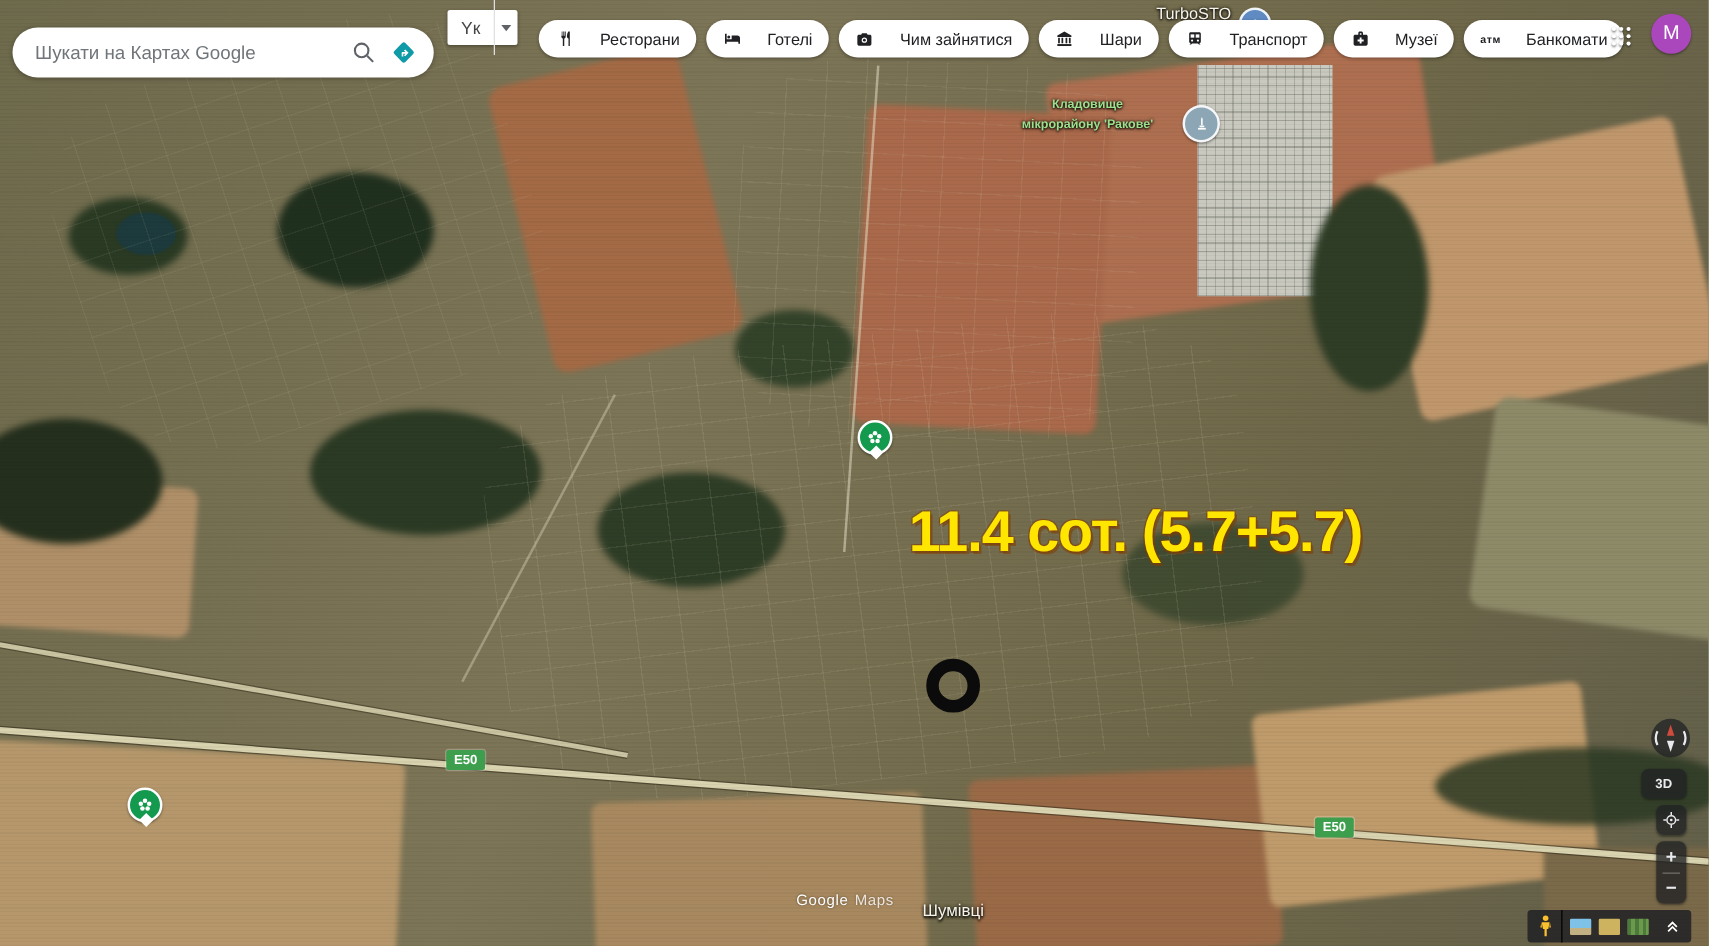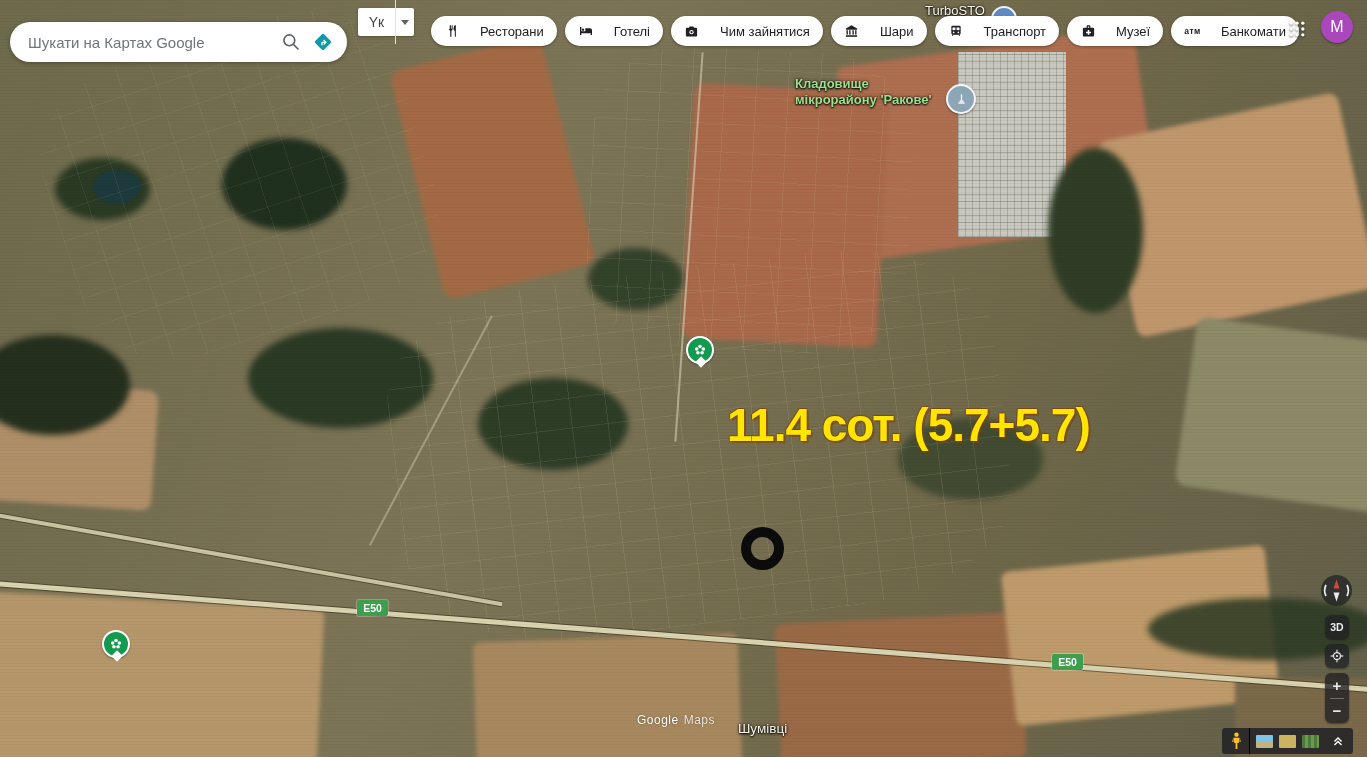--- a/index.html
+++ b/index.html
@@ -49,21 +49,21 @@
         repeating-linear-gradient(0deg, rgba(0,0,0,.035) 0 1px, transparent 1px 3px); }
   .road { position:absolute; background:#d9d3b0; box-shadow:0 1px 0 rgba(45,40,24,.55), 0 -1px 0 rgba(45,40,24,.55); transform-origin:left center;}
   .road-main { left:-20px; top:580px; width:1430px; height:5px; transform:rotate(4.4deg);}
   .road-left { left:-10px; top:512px; width:520px; height:4px; transform:rotate(10deg); opacity:.85;}
   .road-v1 { left:688px; top:52px; width:2px; height:390px; background:rgba(226,221,196,.55); box-shadow:none; transform:rotate(4deg);}
   .road-v2 { left:430px; top:300px; width:2px; height:260px; background:rgba(226,221,196,.4); box-shadow:none; transform:rotate(28deg);}
 
   
   .maplabel { position:absolute; color:#f5f3ea; text-shadow:0 1px 2px #000,0 0 3px #000; font-weight:700; z-index:5;}
   .district { left:560px; top:64px; width:185px; text-align:center; font-size:12.5px; letter-spacing:2px; line-height:17px;}
-  .cemetery-label { left:795px; top:76px; width:150px; text-align:left; color:#9be08d; font-size:13px; font-weight:700; line-height:16px; text-shadow:0 1px 2px #000,0 0 3px #000; position:absolute; z-index:5;}
+  .cemetery-label { left:795px; top:76px; width:150px; text-align:center; color:#9be08d; font-size:10px; font-weight:700; line-height:16px; text-shadow:0 1px 2px #000,0 0 3px #000; position:absolute; z-index:5;}
   .biz-label { left:925px; top:3px; font-size:13px; font-weight:500; z-index:5;}
   .village-label { left:705px; top:721px; font-size:13.5px; font-weight:500; z-index:5;padding-left:33px;}
   .shield { position:absolute; width:31px; height:16px; background:#3d9e4d; border-radius:2px; color:#fff; font-size:10.5px; font-weight:700; display:flex; align-items:center; justify-content:center; z-index:5; text-shadow:none; box-shadow:0 0 0 1px rgba(255,255,255,.25);}
   .watermark { position:absolute; left:637px; top:713px; z-index:6; font-size:12px; color:#ffffff; text-shadow:0 0 2px rgba(0,0,0,.5); letter-spacing:.5px;}
   .watermark .g { font-weight:500;}
   .watermark .m { opacity:.78; margin-left:5px; font-weight:400;}
 
   
   .poi-green { position:absolute; width:30px; height:36px; z-index:5;}
   .poi-green .disc { width:28px; height:28px; border-radius:50%; background:#149a4e; border:2px solid #fff; display:flex; align-items:center; justify-content:center; box-shadow:0 1px 2px rgba(0,0,0,.4);}
@@ -96,21 +96,21 @@
   
   .layers { position:absolute; left:10px; top:677px; width:84px; height:78px; border-radius:10px; border:2px solid rgba(255,255,255,.95); overflow:hidden; z-index:10; cursor:pointer; box-shadow:0 1px 4px rgba(0,0,0,.4);
     background:linear-gradient(135deg,#eaf6e5 0 28%,#cfe8cb 28% 55%,#dff0d8 55%);}
   .layers .shade { position:absolute; left:0; right:0; bottom:0; height:30px; background:linear-gradient(transparent, rgba(0,0,0,.68)); display:flex; align-items:flex-end; justify-content:center; gap:5px; padding-bottom:5px; color:#fff; font-size:12px;}
   .layers .shade .licon { width:14px; height:14px; color:#fff;}
 
   
   .ctl { position:absolute; right:14px; z-index:10; cursor:pointer;}
   .compass { top:574px; width:33px; height:33px;}
   .btn-dark { background:rgba(32,33,36,.78); color:#e8eaed; border-radius:6px; display:flex; align-items:center; justify-content:center; box-shadow:0 1px 2px rgba(0,0,0,.4);}
-  .btn-3d { top:615px; width:24px; height:24px; right:18px; font-size:10.5px; font-weight:700;}
+  .btn-3d { top:615px; width:36px; height:24px; right:18px; font-size:10.5px; font-weight:700;}
   .btn-loc { top:644px; width:24px; height:24px; right:18px;}
   .zoompad { top:673px; width:24px; height:50px; right:18px; flex-direction:column; justify-content:space-between; padding:2px 0;}
   .zoompad .zbtn { width:100%; text-align:center; font-size:15px; font-weight:700; line-height:21px; color:#e8eaed; cursor:pointer;}
   .zoompad .zdiv { width:14px; height:1px; background:rgba(255,255,255,.3); margin:0 auto;}
 
   
   .brbar { position:absolute; left:1222px; top:728px; height:26px; background:rgba(32,33,36,.85); border-radius:3px; display:flex; align-items:center; padding:0 8px; gap:6px; z-index:10;}
   .brbar .vdiv { width:1px; height:26px; background:#000;}
   .thumb { width:17px; height:13px; border-radius:1px; cursor:pointer;}
   .t1 { background:linear-gradient(#7ec2e8 55%, #c2b183 55%);}

